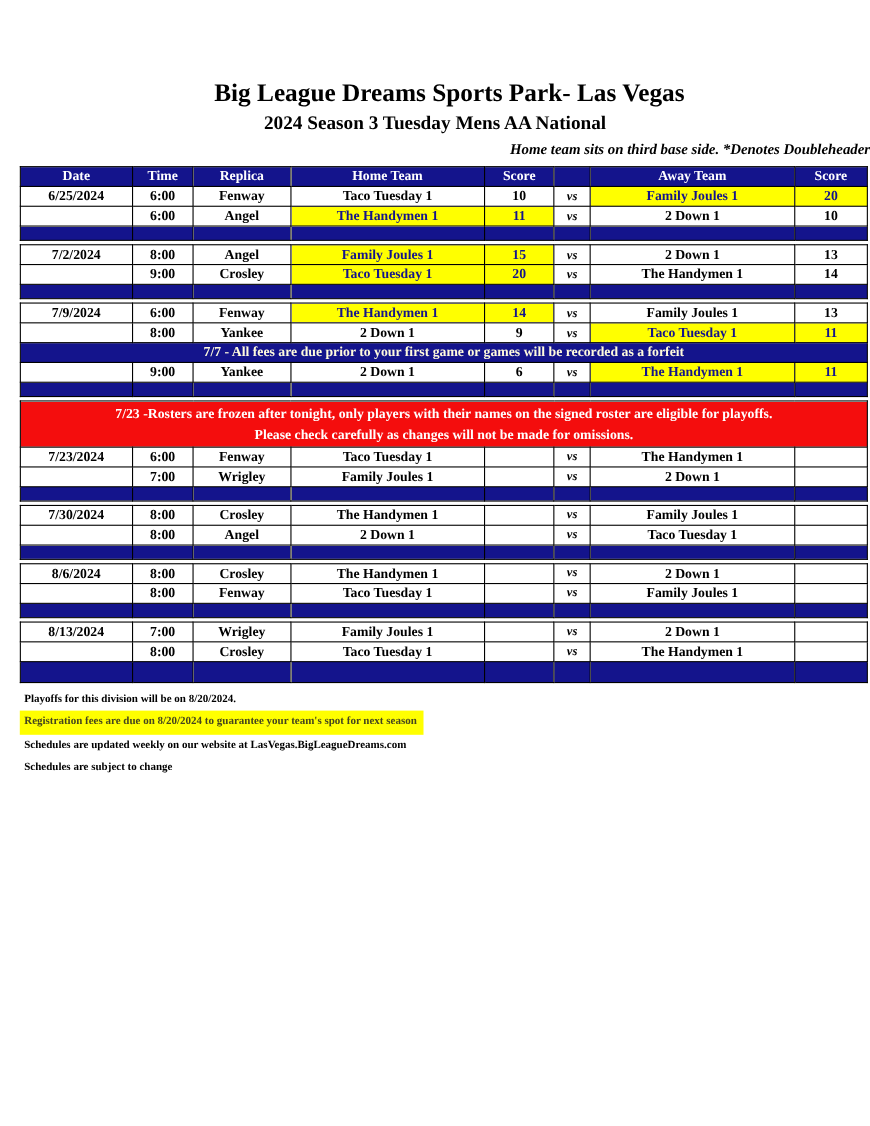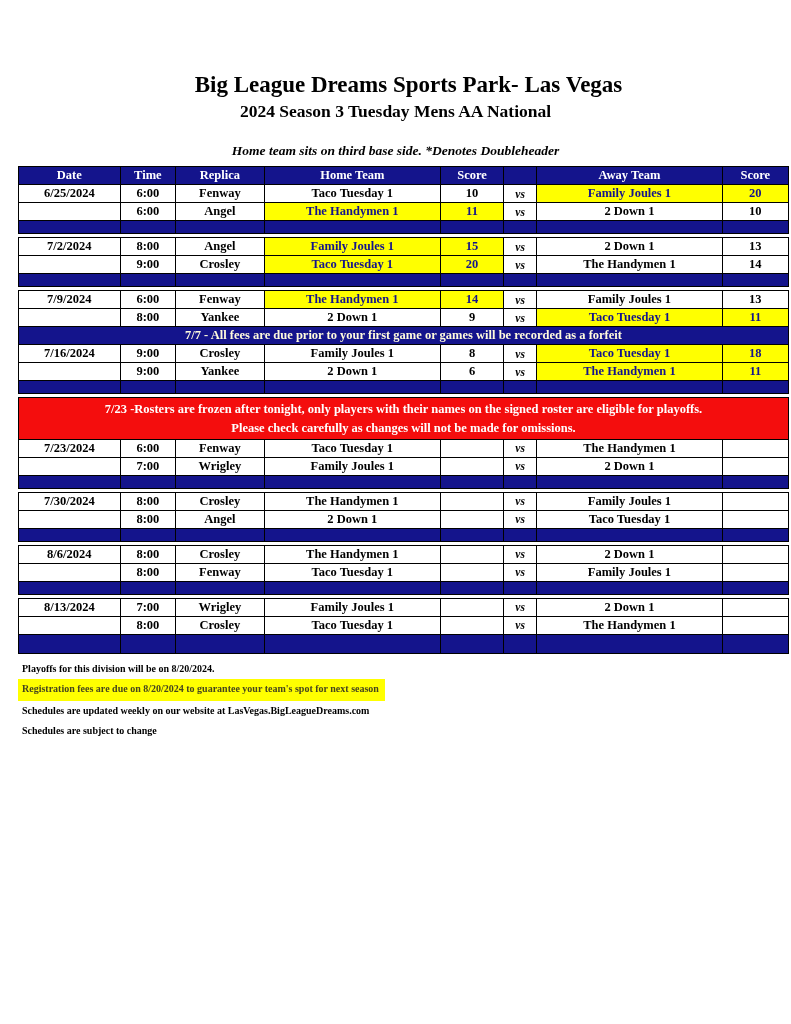--- a/index.html
+++ b/index.html
@@ -12,21 +12,21 @@
   }
   *{box-sizing:border-box;}
   html,body{margin:0;padding:0;}
   body{
     width:791px;height:1024px;overflow:hidden;background:#ffffff;
     font-family:"Liberation Serif", serif;color:#000;
   }
   .header{padding-top:72px;text-align:center;line-height:1.12;}
   .title{font-size:23px;font-weight:bold;margin-left:26px;}
   .subtitle{font-size:17.5px;font-weight:bold;margin-top:4px;}
-  .note{font-size:13.5px;font-weight:bold;font-style:italic;margin-top:22px;}
+  .note{font-size:13.5px;font-weight:bold;font-style:italic;margin-top:7px;text-align:right;}
 
   table.sched{
     border-collapse:collapse;table-layout:fixed;
     width:771px;margin:8px 0 0 18px;
   }
   col.c-date{width:13.2%;}  col.c-time{width:7.2%;}
   col.c-replica{width:11.5%;} col.c-home{width:22.9%;}
   col.c-score1{width:8.2%;} col.c-vs{width:4.3%;}
   col.c-away{width:24.1%;}  col.c-score2{width:8.6%;}
 
@@ -167,30 +167,20 @@
         <td>2 Down 1</td>
         <td>9</td>
         <td class="vs">vs</td>
         <td class="win">Taco Tuesday 1</td>
         <td class="win">11</td>
       </tr>
       <tr class="notice-navy">
         <td colspan="8">7/7 - All fees are due prior to your first game or games will be recorded as a forfeit</td>
       </tr>
       <tr>
-        <td>7/16/2024</td>
-        <td>9:00</td>
-        <td>Crosley</td>
-        <td>Family Joules 1</td>
-        <td>8</td>
-        <td class="vs">vs</td>
-        <td class="win">Taco Tuesday 1</td>
-        <td class="win">18</td>
-      </tr>
-      <tr>
         <td></td>
         <td>9:00</td>
         <td>Yankee</td>
         <td>2 Down 1</td>
         <td>6</td>
         <td class="vs">vs</td>
         <td class="win">The Handymen 1</td>
         <td class="win">11</td>
       </tr>
       <tr class="sep">

